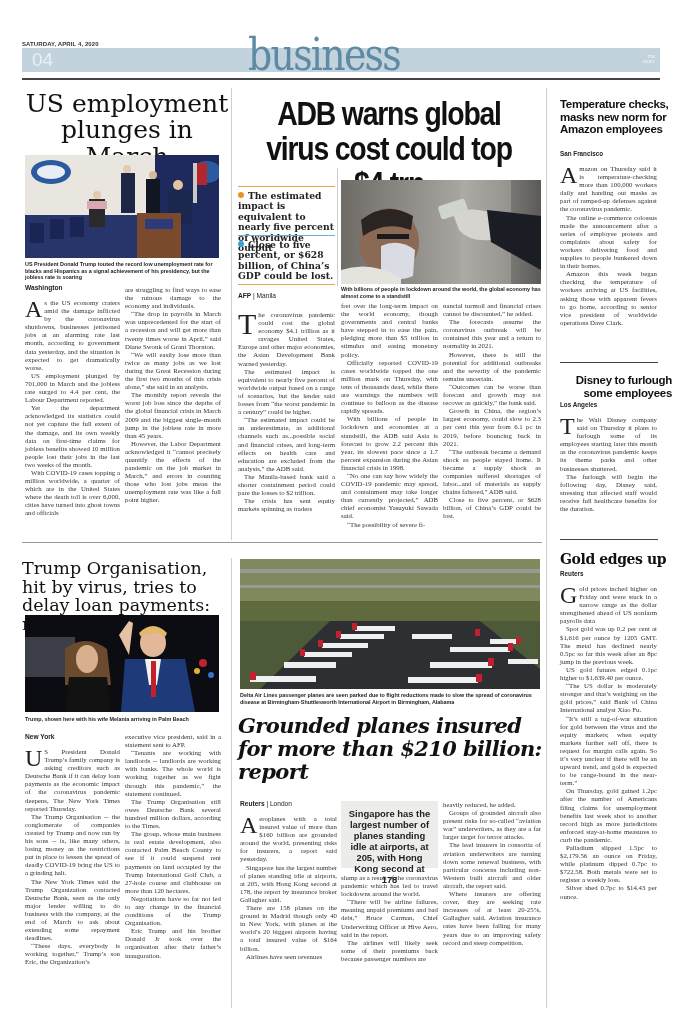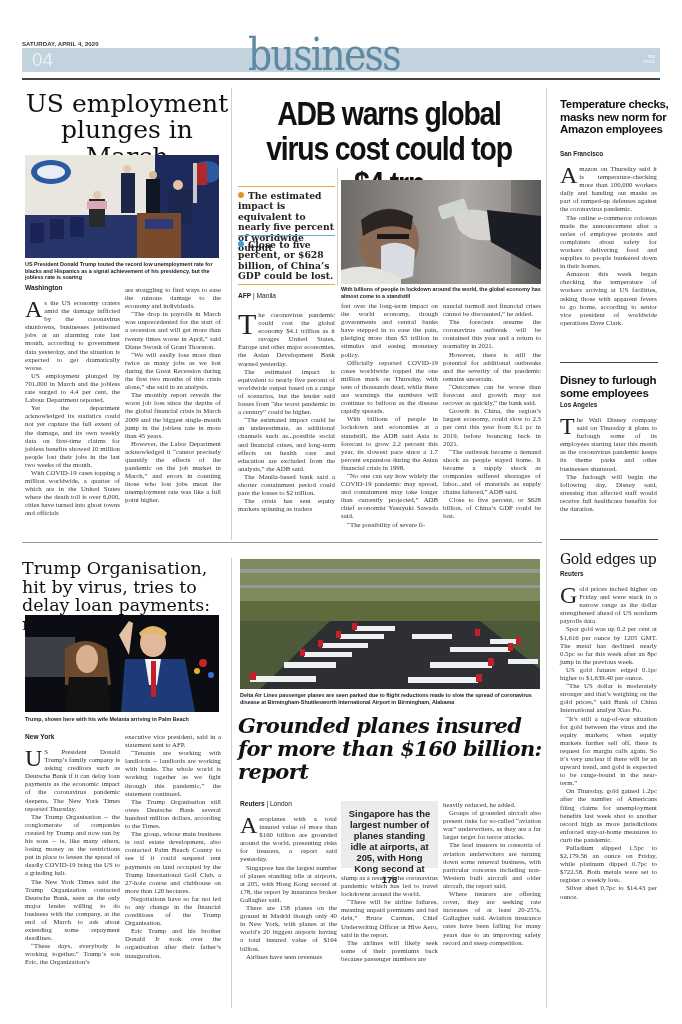--- a/index.html
+++ b/index.html
@@ -175,21 +175,21 @@
 
 <div class="abs hl-cond" style="left:560px; top:98px; width:112px; font-size:11.5px; line-height:12.6px; letter-spacing:-0.3px;">Temperature checks, masks new norm for Amazon employees</div>
 <div class="abs byline" style="left:560px; top:150px; font-weight:bold; font-size:6.3px;">San Francisco</div>
 <div class="abs body-cols" style="left:560px; top:165px; width:97px;">
   <p class="drop"><span class="dropcap">A</span><span>mazon on Thursday said it is temperature-checking more than 100,000 workers daily and handing out masks as part of ramped-up defenses against the coronavirus pandemic.</span></p>
   <p>The online e-commerce colossus made the announcement after a series of employee protests and complaints about safety for workers delivering food and supplies to people bunkered down in their homes.</p>
   <p>Amazon this week began checking the temperature of workers arriving at US facilities, asking those with apparent fevers to go home, according to senior vice president of worldwide operations Dave Clark.</p>
 </div>
 <div class="abs hrule" style="left:560px; top:362px; width:98px;"></div>
 
-<div class="abs hl-cond" style="left:560px; top:374px; width:112px; font-size:11.5px; line-height:12.6px; letter-spacing:-0.3px;">Disney to furlough some employees</div>
+<div class="abs hl-cond" style="left:560px; top:374px; width:112px; font-size:11.5px; line-height:12.6px; letter-spacing:-0.3px;text-align:right;">Disney to furlough some employees</div>
 <div class="abs byline" style="left:560px; top:401px; font-weight:bold; font-size:6.3px;">Los Angeles</div>
 <div class="abs body-cols" style="left:560px; top:416px; width:97px;">
   <p class="drop"><span class="dropcap">T</span><span>he Walt Disney company said on Thursday it plans to furlough some of its employees starting later this month as the coronavirus pandemic keeps its theme parks and other businesses shuttered.</span></p>
   <p>The furlough will begin the following day, Disney said, stressing that affected staff would receive full healthcare benefits for the duration.</p>
 </div>
 <div class="abs hrule" style="left:560px; top:539px; width:98px;"></div>
 
 <div class="abs hrule-light" style="left:22px; top:542px; width:520px;"></div>
 
 <div class="abs hl-serif" style="left:22px; top:559px; width:210px; font-size:17.5px; line-height:18.5px; text-align:left;">Trump Organisation, hit by virus, tries to delay loan payments: report</div>
@@ -263,21 +263,21 @@
       <rect x="235" y="70" width="5" height="7"></rect>
       <rect x="268" y="84" width="5" height="8"></rect>
       <rect x="248" y="99" width="6" height="8"></rect>
       <rect x="236" y="115" width="6" height="8"></rect>
       <rect x="276" y="78" width="5" height="7"></rect>
     </g>
   </svg>
 </div>
 <div class="abs caption" style="left:240px; top:692px; width:300px;">Delta Air Lines passenger planes are seen parked due to flight reductions made to slow the spread of coronavirus disease at Birmingham-Shuttlesworth International Airport in Birmingham, Alabama</div>
 
-<div class="abs" style="left:238px; top:714px; width:305px; font-family:'DejaVu Serif', serif; font-style:italic; font-weight:bold; font-size:21px; line-height:23px; color:#111; letter-spacing:-0.6px;">Grounded planes insured for more than $160 billion: report</div>
+<div class="abs" style="left:238px; top:714px; width:305px; font-family:'DejaVu Serif', serif; font-style:italic; font-weight:bold; font-size:21px; line-height:23px; color:#111; letter-spacing:-0.6px;">Grounded planes insured for more than $210 billion: report</div>
 
 <div class="abs byline" style="left:240px; top:800px;"><b>Reuters</b> | <span>London</span></div>
 
 <div class="abs body-cols" style="left:240px; top:815px; width:97px;">
   <p class="drop"><span class="dropcap">A</span><span>eroplanes with a total insured value of more than $160 billion are grounded around the world, presenting risks for insurers, a report said yesterday.</span></p>
   <p>Singapore has the largest number of planes standing idle at airports, at 205, with Hong Kong second at 178, the report by insurance broker Gallagher said.</p>
   <p>There are 158 planes on the ground in Madrid though only 40 in New York, with planes at the world’s 20 biggest airports having a total insured value of $164 billion.</p>
   <p>Airlines have seen revenues</p>
 </div>
 
@@ -288,21 +288,21 @@
   <p>“There will be airline failures, meaning unpaid premiums and bad debt,” Bruce Carman, Chief Underwriting Officer at Hive Aero, said in the report.</p>
   <p>The airlines will likely seek some of their premiums back because passenger numbers are</p>
 </div>
 <div class="abs body-cols" style="left:443px; top:801px; width:98px;">
   <p style="text-indent:0">heavily reduced, he added.</p>
   <p>Groups of grounded aircraft also present risks for so-called “aviation war” underwriters, as they are a far larger target for terror attacks.</p>
   <p>The lead insurers in consortia of aviation underwriters are turning down some renewal business, with particular concerns including non-Western built aircraft and older aircraft, the report said.</p>
   <p>Where insurers are offering cover, they are seeking rate increases of at least 20-25%, Gallagher said. Aviation insurance rates have been falling for many years due to an improving safety record and steep competition.</p>
 </div>
 
-<div class="abs hl-serif" style="left:560px; top:552px; width:112px; font-size:14px; font-weight:normal; text-align:left; letter-spacing:-0.4px;">Gold edges up</div>
+<div class="abs hl-serif" style="left:560px; top:552px; width:112px; font-size:14px; font-weight:bold; text-align:left; letter-spacing:-0.4px;">Gold edges up</div>
 <div class="abs byline" style="left:560px; top:570px; font-weight:bold; font-size:6.3px;">Reuters</div>
 <div class="abs body-cols" style="left:560px; top:585px; width:97px;">
   <p class="drop"><span class="dropcap">G</span><span>old prices inched higher on Friday and were stuck in a narrow range as the dollar strengthened ahead of US nonfarm payrolls data</span></p>
   <p>Spot gold was up 0.2 per cent at $1,616 per ounce by 1205 GMT. The metal has declined nearly 0.5pc so far this week after an 8pc jump in the previous week.</p>
   <p>US gold futures edged 0.1pc higher to $1,639.40 per ounce.</p>
   <p>“The US dollar is moderately stronger and that’s weighing on the gold prices,” said Bank of China International analyst Xiao Fu.</p>
   <p>“It’s still a tug-of-war situation for gold between the virus and the equity markets; when equity markets further sell off, there is request for margin calls again. So it’s very unclear if there will be an upward trend, and gold is expected to be range-bound in the near-term.”</p>
   <p>On Thursday, gold gained 1.2pc after the number of Americans filing claims for unemployment benefits last week shot to another record high as more jurisdictions enforced stay-at-home measures to curb the pandemic.</p>
   <p>Palladium slipped 1.5pc to $2,179.56 an ounce on Friday, while platinum dipped 0.7pc to $722.58. Both metals were set to register a weekly loss.</p>
   <p>Silver shed 0.7pc to $14.43 per ounce.</p>

